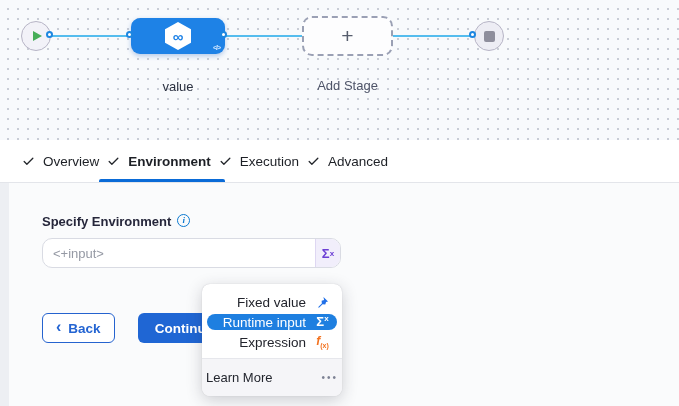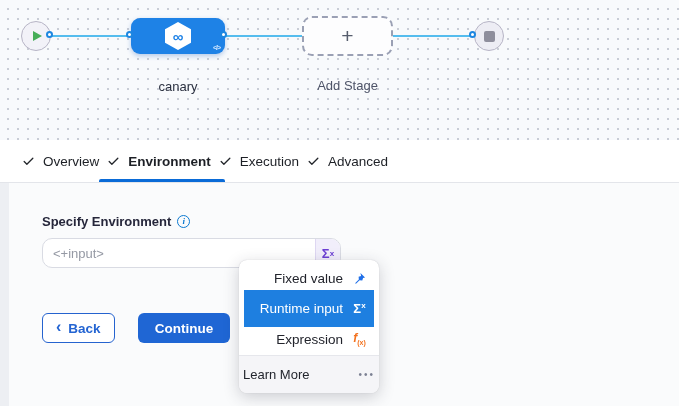--- a/index.html
+++ b/index.html
@@ -47,21 +47,21 @@
     padding:0 4px; cursor:pointer; white-space:nowrap; }
   .tab.active { font-weight:bold; }
   .tab.active::after { content:""; position:absolute; left:-4px; right:-10px; bottom:0; height:3px;
     background:#0a6bd7; border-radius:2px 2px 0 0; }
   .check-icon svg { display:block; }
 
   
   .content { position:absolute; left:0; top:183px; width:679px; height:223px; background:#fafbfc; }
   .left-strip { position:absolute; left:0; top:0; width:9px; height:223px; background:#edeff3; }
   .field-label { position:absolute; left:42px; top:214px; font-size:13px; font-weight:bold; color:#26273b;
-    display:flex; align-items:center; gap:6px; }
+    display:flex; align-items:flex-start; gap:6px; }
   .info-icon { width:13px; height:13px; border:1px solid #0b79d0; border-radius:50%; color:#0b79d0;
     font-size:9px; line-height:1; display:inline-flex; align-items:center; justify-content:center;
     font-family:"Liberation Serif", serif; font-style:italic; cursor:pointer; }
   .input-group { position:absolute; left:42px; top:238px; width:299px; height:30px; display:flex;
     border:1px solid #d9dbe3; border-radius:10px; background:#fff; overflow:hidden; }
   .env-input { flex:1; border:none; outline:none; padding:0 10px; font-size:13px; color:#333;
     background:transparent; font-family:inherit; min-width:0; }
   .env-input::placeholder { color:#9599a4; }
   .sigma-button { width:25px; display:flex; align-items:center; justify-content:center; background:#f1eefb;
     border-left:1px solid #ded7f2; color:#6c3fd4; font-weight:bold; font-size:13px; cursor:pointer; }
@@ -70,27 +70,27 @@
   
   .back-button { position:absolute; left:42px; top:313px; height:30px; padding:0 13px;
     border:1.5px solid #2563cf; border-radius:6px; background:#fff; color:#2364d2; font-weight:bold;
     font-size:13.5px; display:flex; align-items:center; gap:7px; cursor:pointer; font-family:inherit; }
   .back-chevron { font-size:16px; line-height:1; margin-top:-2px; }
   .continue-button { position:absolute; left:138px; top:313px; width:92px; height:30px; border:none;
     border-radius:6px; background:#1f66d4; color:#fff; font-weight:bold; font-size:13.5px;
     display:flex; align-items:center; justify-content:center; cursor:pointer; font-family:inherit; z-index:1; }
 
   
-  .dropdown { position:absolute; left:202px; top:260px; width:140px; background:#fff; border-radius:8px;
-    box-shadow:0 4px 16px rgba(40,41,61,.22), 0 0 1px rgba(40,41,61,.25); z-index:10; overflow:hidden;margin-left:37px; }
+  .dropdown { position:absolute; left:202px; top:284px; width:140px; background:#fff; border-radius:8px;
+    box-shadow:0 4px 16px rgba(40,41,61,.22), 0 0 1px rgba(40,41,61,.25); z-index:10; overflow:hidden; }
   .dropdown-list { padding:6px 0 4px; }
   .dropdown-item { height:24px; display:flex; align-items:center; justify-content:flex-end; gap:8px;
     padding:0 11px; font-size:13.5px; color:#22242c; cursor:pointer; }
-  .dropdown-item.selected { background:#1e7fe0; color:#fff; margin:0 5px; border-radius:0;
-    padding:0 6px; height:37px; }
+  .dropdown-item.selected { background:#1e7fe0; color:#fff; margin:0 5px; border-radius:8px;
+    padding:0 6px; height:16px; }
   .item-icon { width:17px; display:flex; justify-content:center; align-items:center; }
   .sigma-glyph { font-weight:bold; font-size:13px; color:inherit; line-height:1; }
   .fx-glyph { color:#f3721f; font-size:12px; font-style:italic; font-weight:bold; line-height:1; }
   .fx-glyph sub { font-size:7px; font-style:normal; }
   .dropdown-footer { height:38px; background:#f5f5f8; border-top:1px solid #e6e7ec; display:flex;
     align-items:center; justify-content:space-between; padding:0 4px; cursor:pointer; }
   .learn-more { font-size:13px; color:#23262e; }
   .more-dots { color:#7c8194; font-size:10px; letter-spacing:2px; line-height:1; }
 </style>
 </head>
@@ -118,21 +118,21 @@
 
     <div class="end-node">
       <div class="stop-square"></div>
     </div>
 
     <div class="connector-dot dot-a"></div>
     <div class="connector-dot dot-b"></div>
     <div class="connector-dot dot-c"></div>
     <div class="connector-dot dot-d"></div>
 
-    <div class="node-label canary-label">canary</div>
+    <div class="node-label canary-label">value</div>
     <div class="node-label addstage-label">Add Stage</div>
   </div>
 
   <div class="tabbar">
     <div class="tab">
       <span class="check-icon">
           <svg width="13" height="13" viewBox="0 0 24 24" fill="none" stroke="#23262b" stroke-width="2.4" stroke-linecap="round" stroke-linejoin="round">
             <path d="M20 6L9 17l-5-5"></path>
           </svg>
         </span>

